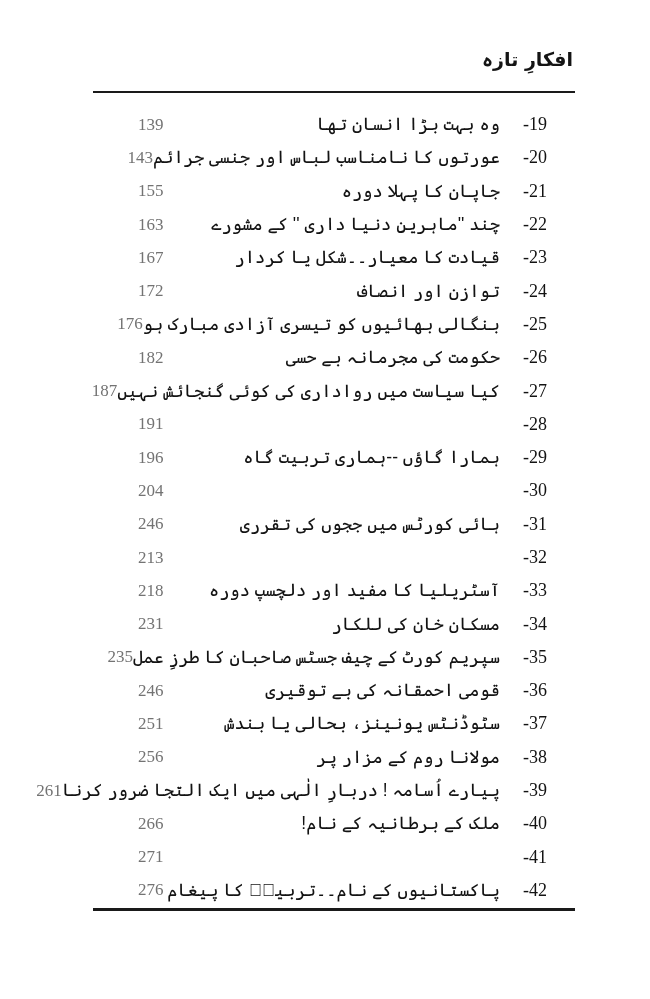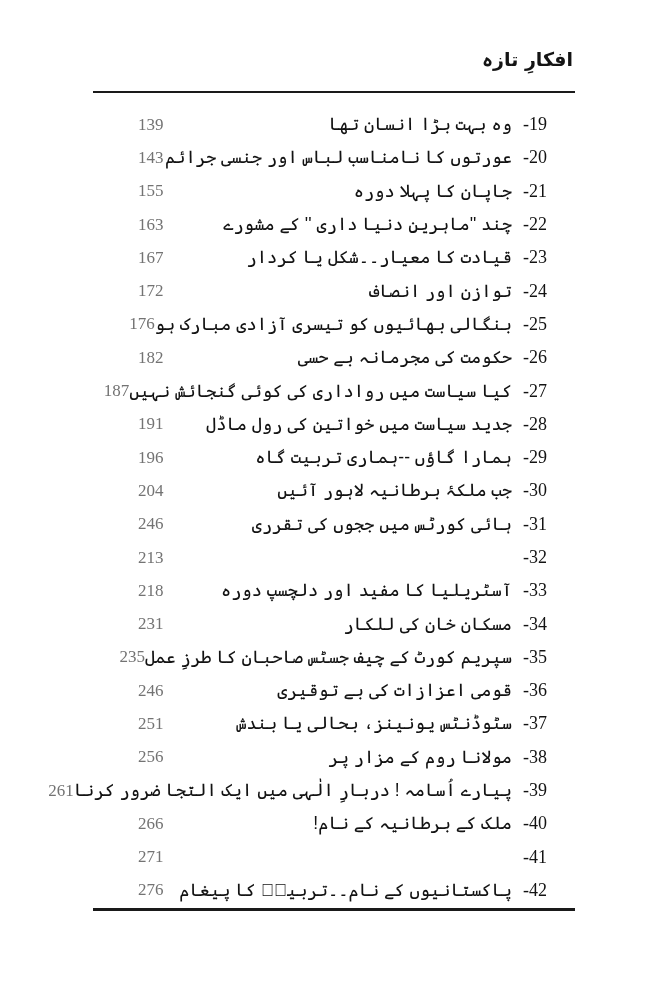--- a/index.html
+++ b/index.html
@@ -59,21 +59,21 @@
     white-space: nowrap;
     display: flex;
     align-items: center;
   }
   .entry-number {
     font-family: "Liberation Serif", serif;
     font-size: 18px;
     color: #131313;
     direction: rtl;
     unicode-bidi: isolate;
-    margin-left: 11px;
+    margin-left: 23px;
   }
   .entry-title {
     font-size: 17.5px;
     color: #131313;
     font-family: Liberation Sans, sans-serif;
     unicode-bidi: isolate;
   }
   .entry-title.latin {
     font-family: "Liberation Serif", serif;
     font-size: 17px;
@@ -165,37 +165,35 @@
     <span class="entry">
       <span class="entry-number">27-</span>
       <span class="entry-title">کیا سیاست میں رواداری کی کوئی گنجائش نہیں</span>
     </span>
     <span class="page-number">187</span>
   </div>
 
   <div class="toc-row">
     <span class="entry">
       <span class="entry-number">28-</span>
-      <span class="entry-title">جدید سیاست میں خواتین کی رول ماڈل</span>
     </span>
     <span class="page-number">191</span>
   </div>
 
   <div class="toc-row">
     <span class="entry">
       <span class="entry-number">29-</span>
       <span class="entry-title">ہمارا گاؤں --ہماری تربیت گاہ</span>
     </span>
     <span class="page-number">196</span>
   </div>
 
   <div class="toc-row">
     <span class="entry">
       <span class="entry-number">30-</span>
-      <span class="entry-title">جب ملکۂ برطانیہ لاہور آئیں</span>
     </span>
     <span class="page-number">204</span>
   </div>
 
   <div class="toc-row">
     <span class="entry">
       <span class="entry-number">31-</span>
       <span class="entry-title">ہائی کورٹس میں ججوں کی تقرری</span>
     </span>
     <span class="page-number">246</span>
@@ -228,21 +226,21 @@
     <span class="entry">
       <span class="entry-number">35-</span>
       <span class="entry-title">سپریم کورٹ کے چیف جسٹس صاحبان کا طرزِ عمل</span>
     </span>
     <span class="page-number">235</span>
   </div>
 
   <div class="toc-row">
     <span class="entry">
       <span class="entry-number">36-</span>
-      <span class="entry-title">قومی اعزازات کی بے توقیری</span>
+      <span class="entry-title">قومی احمقانہ کی بے توقیری</span>
     </span>
     <span class="page-number">246</span>
   </div>
 
   <div class="toc-row">
     <span class="entry">
       <span class="entry-number">37-</span>
       <span class="entry-title">سٹوڈنٹس یونینز، بحالی یا بندش</span>
     </span>
     <span class="page-number">251</span>

